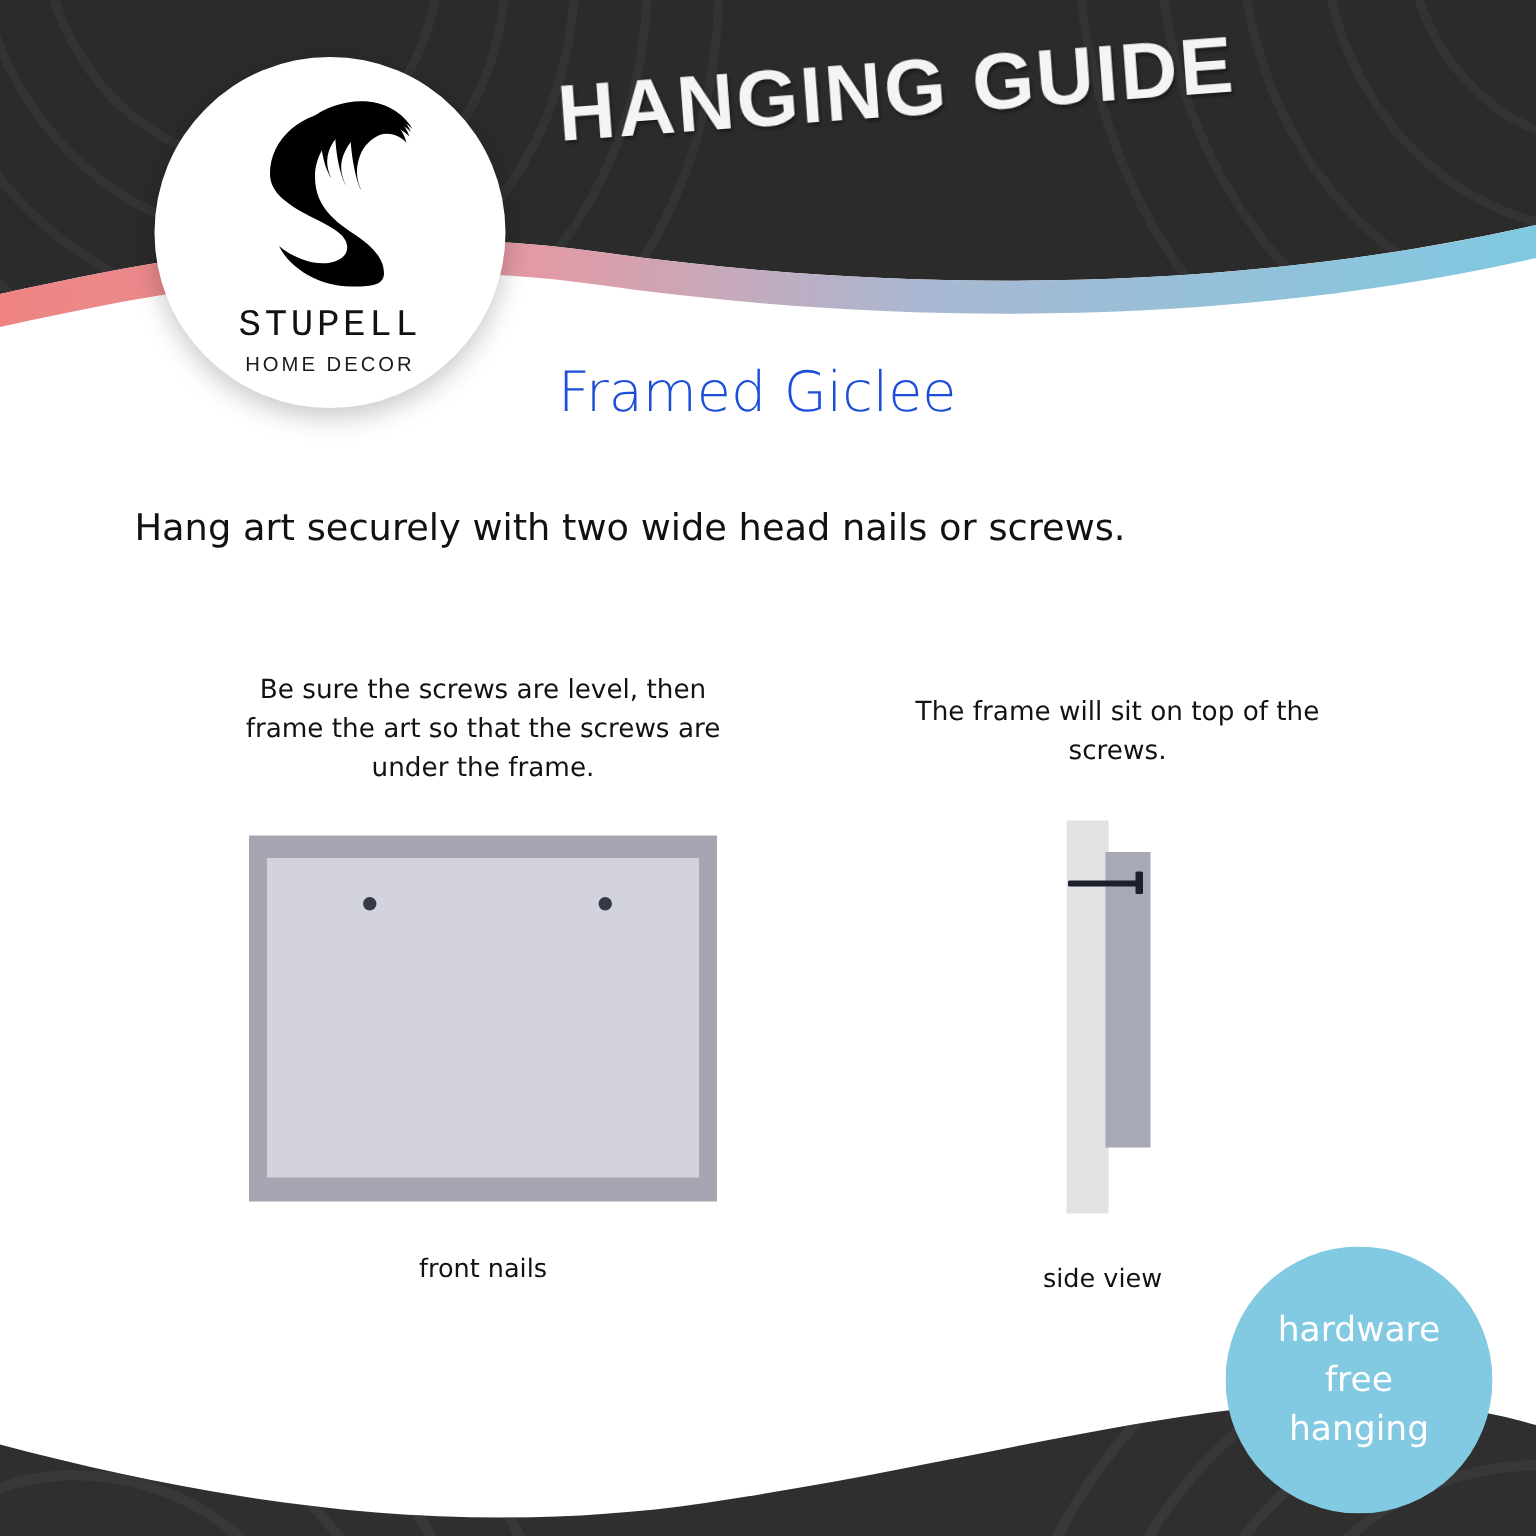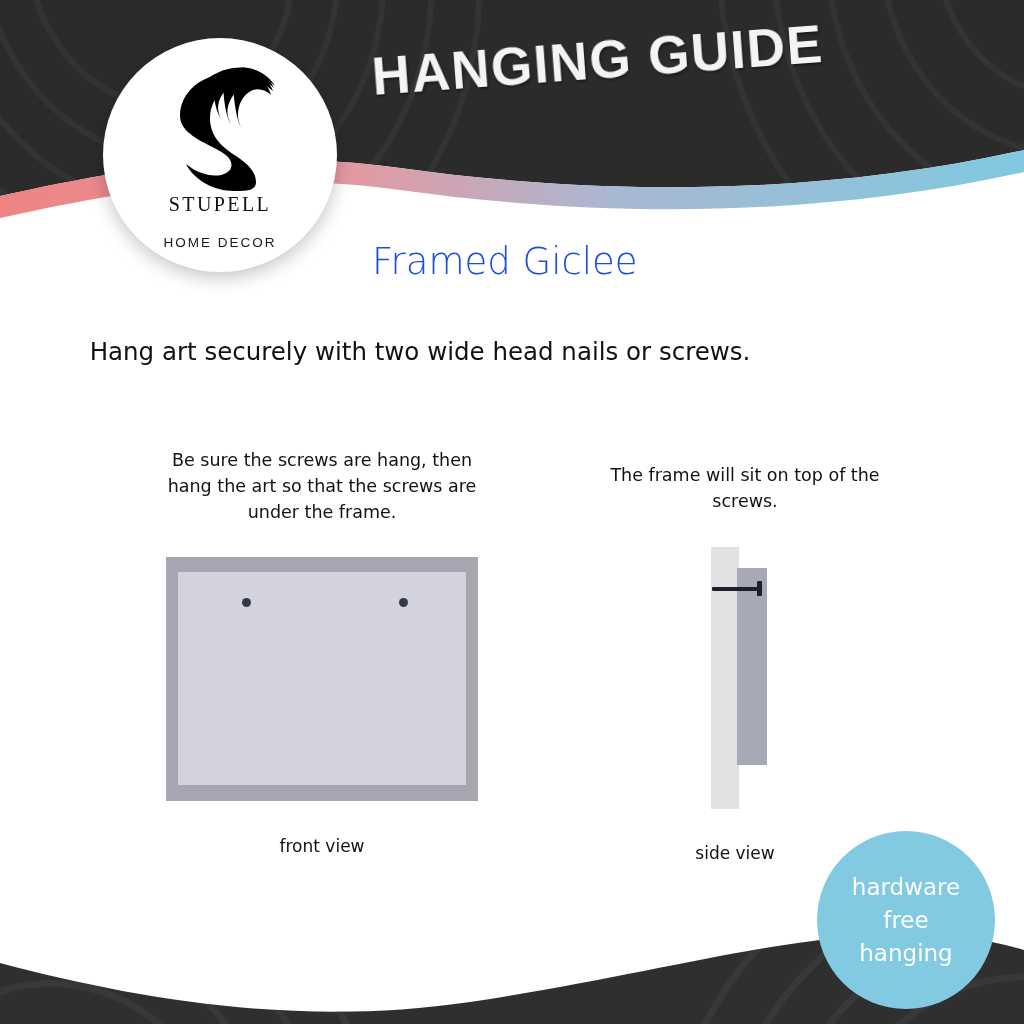--- a/index.html
+++ b/index.html
@@ -30,29 +30,29 @@
     display:flex;
     flex-direction:column;
     align-items:center;
     justify-content:flex-start;
   }
   #logo-mark{
     width:116px;height:128px;
     margin-top:26px;
   }
   #logo-word{
-    margin-top:2px;
-    font-family:Liberation Serif, serif;
-    font-size:20px;
+    margin-top:12px;
+    font-family:Liberation Mono, monospace;
+    font-size:25px;
     letter-spacing:2.4px;
     color:#111114;
     line-height:1;
   }
   #logo-sub{
-    margin-top:22px;
+    margin-top:7px;
     font-family:"Liberation Sans", sans-serif;
     font-size:13.5px;
     letter-spacing:2.0px;
     color:#1a1a1f;
     line-height:1;
   }
 
   
   #header-title{
     position:absolute;
@@ -276,39 +276,39 @@
       </g>
     </svg>
     <div id="logo-word">STUPELL</div>
     <div id="logo-sub">HOME DECOR</div>
   </div>
 
   <div id="product-title">Framed Giclee</div>
 
   <div id="lead-line">Hang art securely with two wide head nails or screws.</div>
 
-  <div class="caption" id="caption-front">Be sure the screws are hang, then hang the art so that the screws are under the frame.</div>
+  <div class="caption" id="caption-front">Be sure the screws are level, then frame the art so that the screws are under the frame.</div>
 
   <div class="caption" id="caption-side">The frame will sit on top of the screws.</div>
 
   <div id="front-view">
     <div id="front-view-mat">
       <span class="screw-dot" id="screw-dot-left"></span>
       <span class="screw-dot" id="screw-dot-right"></span>
     </div>
   </div>
 
   <div id="side-view">
     <div id="side-wall"></div>
     <div id="side-frame"></div>
     <div id="side-nail-shaft"></div>
     <div id="side-nail-head"></div>
   </div>
 
-  <div class="view-label" id="label-front">front view</div>
+  <div class="view-label" id="label-front">front nails</div>
 
   <div class="view-label" id="label-side">side view</div>
 
   <div id="promo-badge">
     <div>hardware</div>
     <div>free</div>
     <div>hanging</div>
   </div>
 
 </div>

